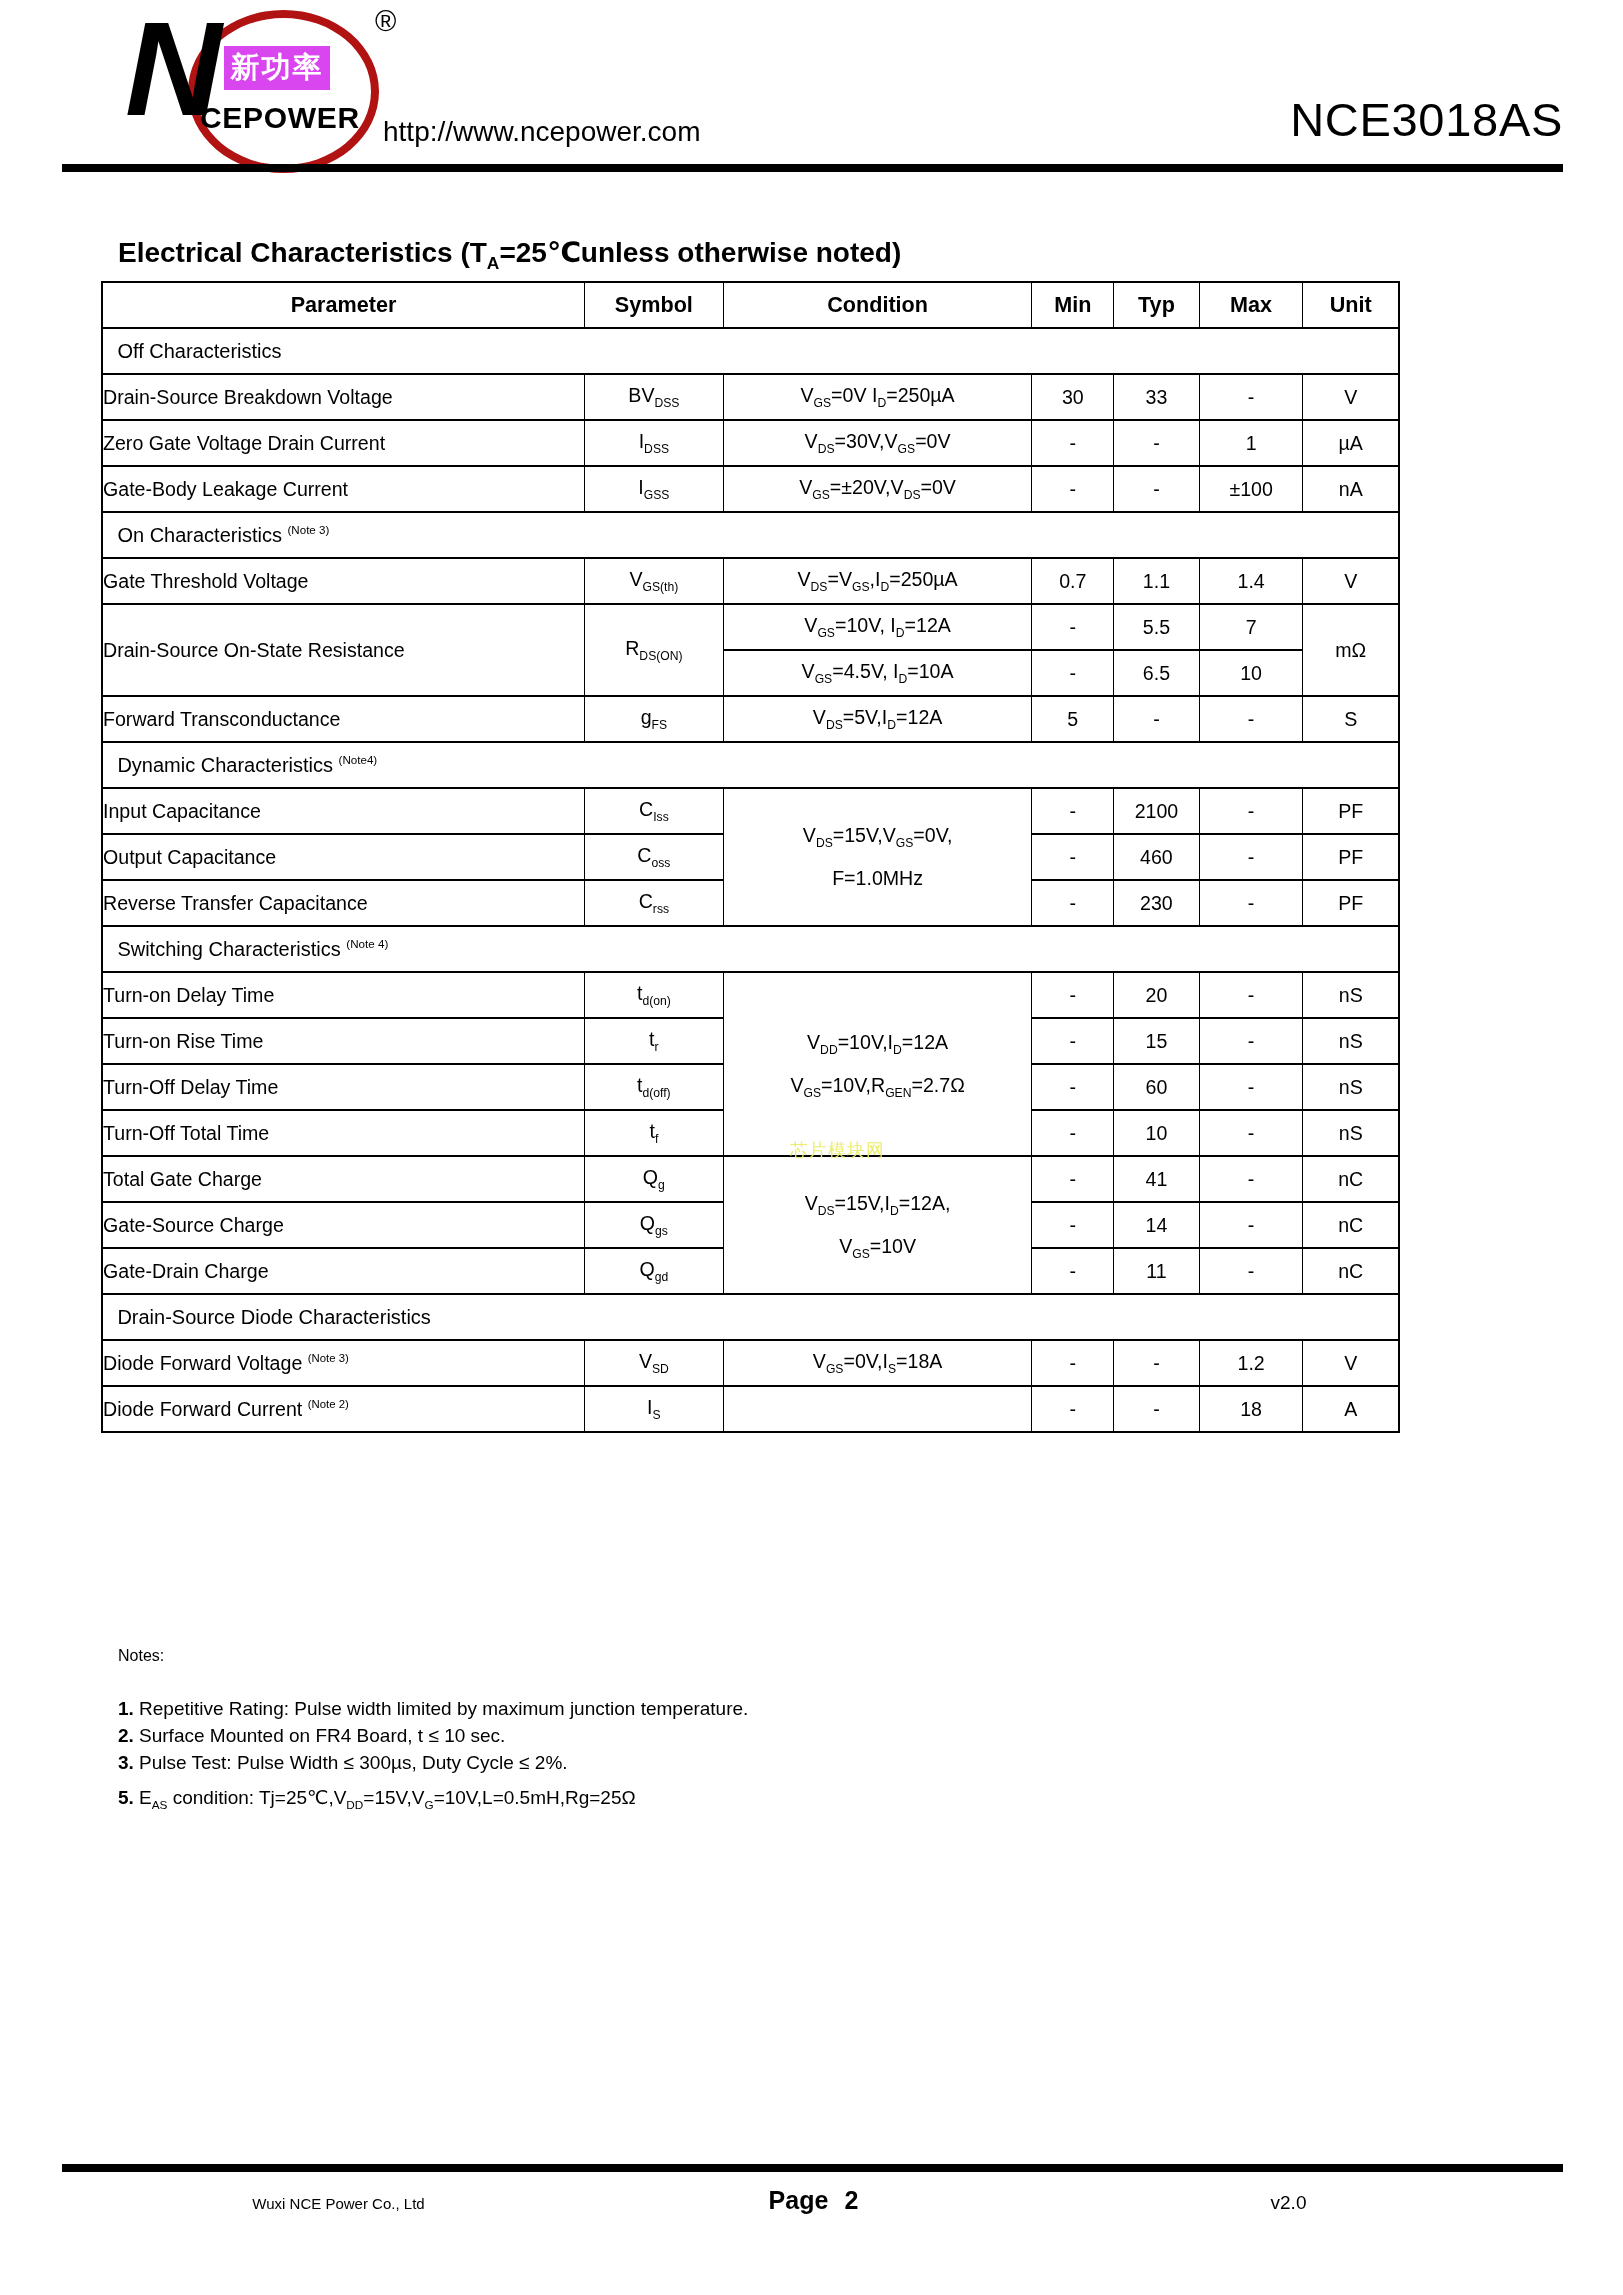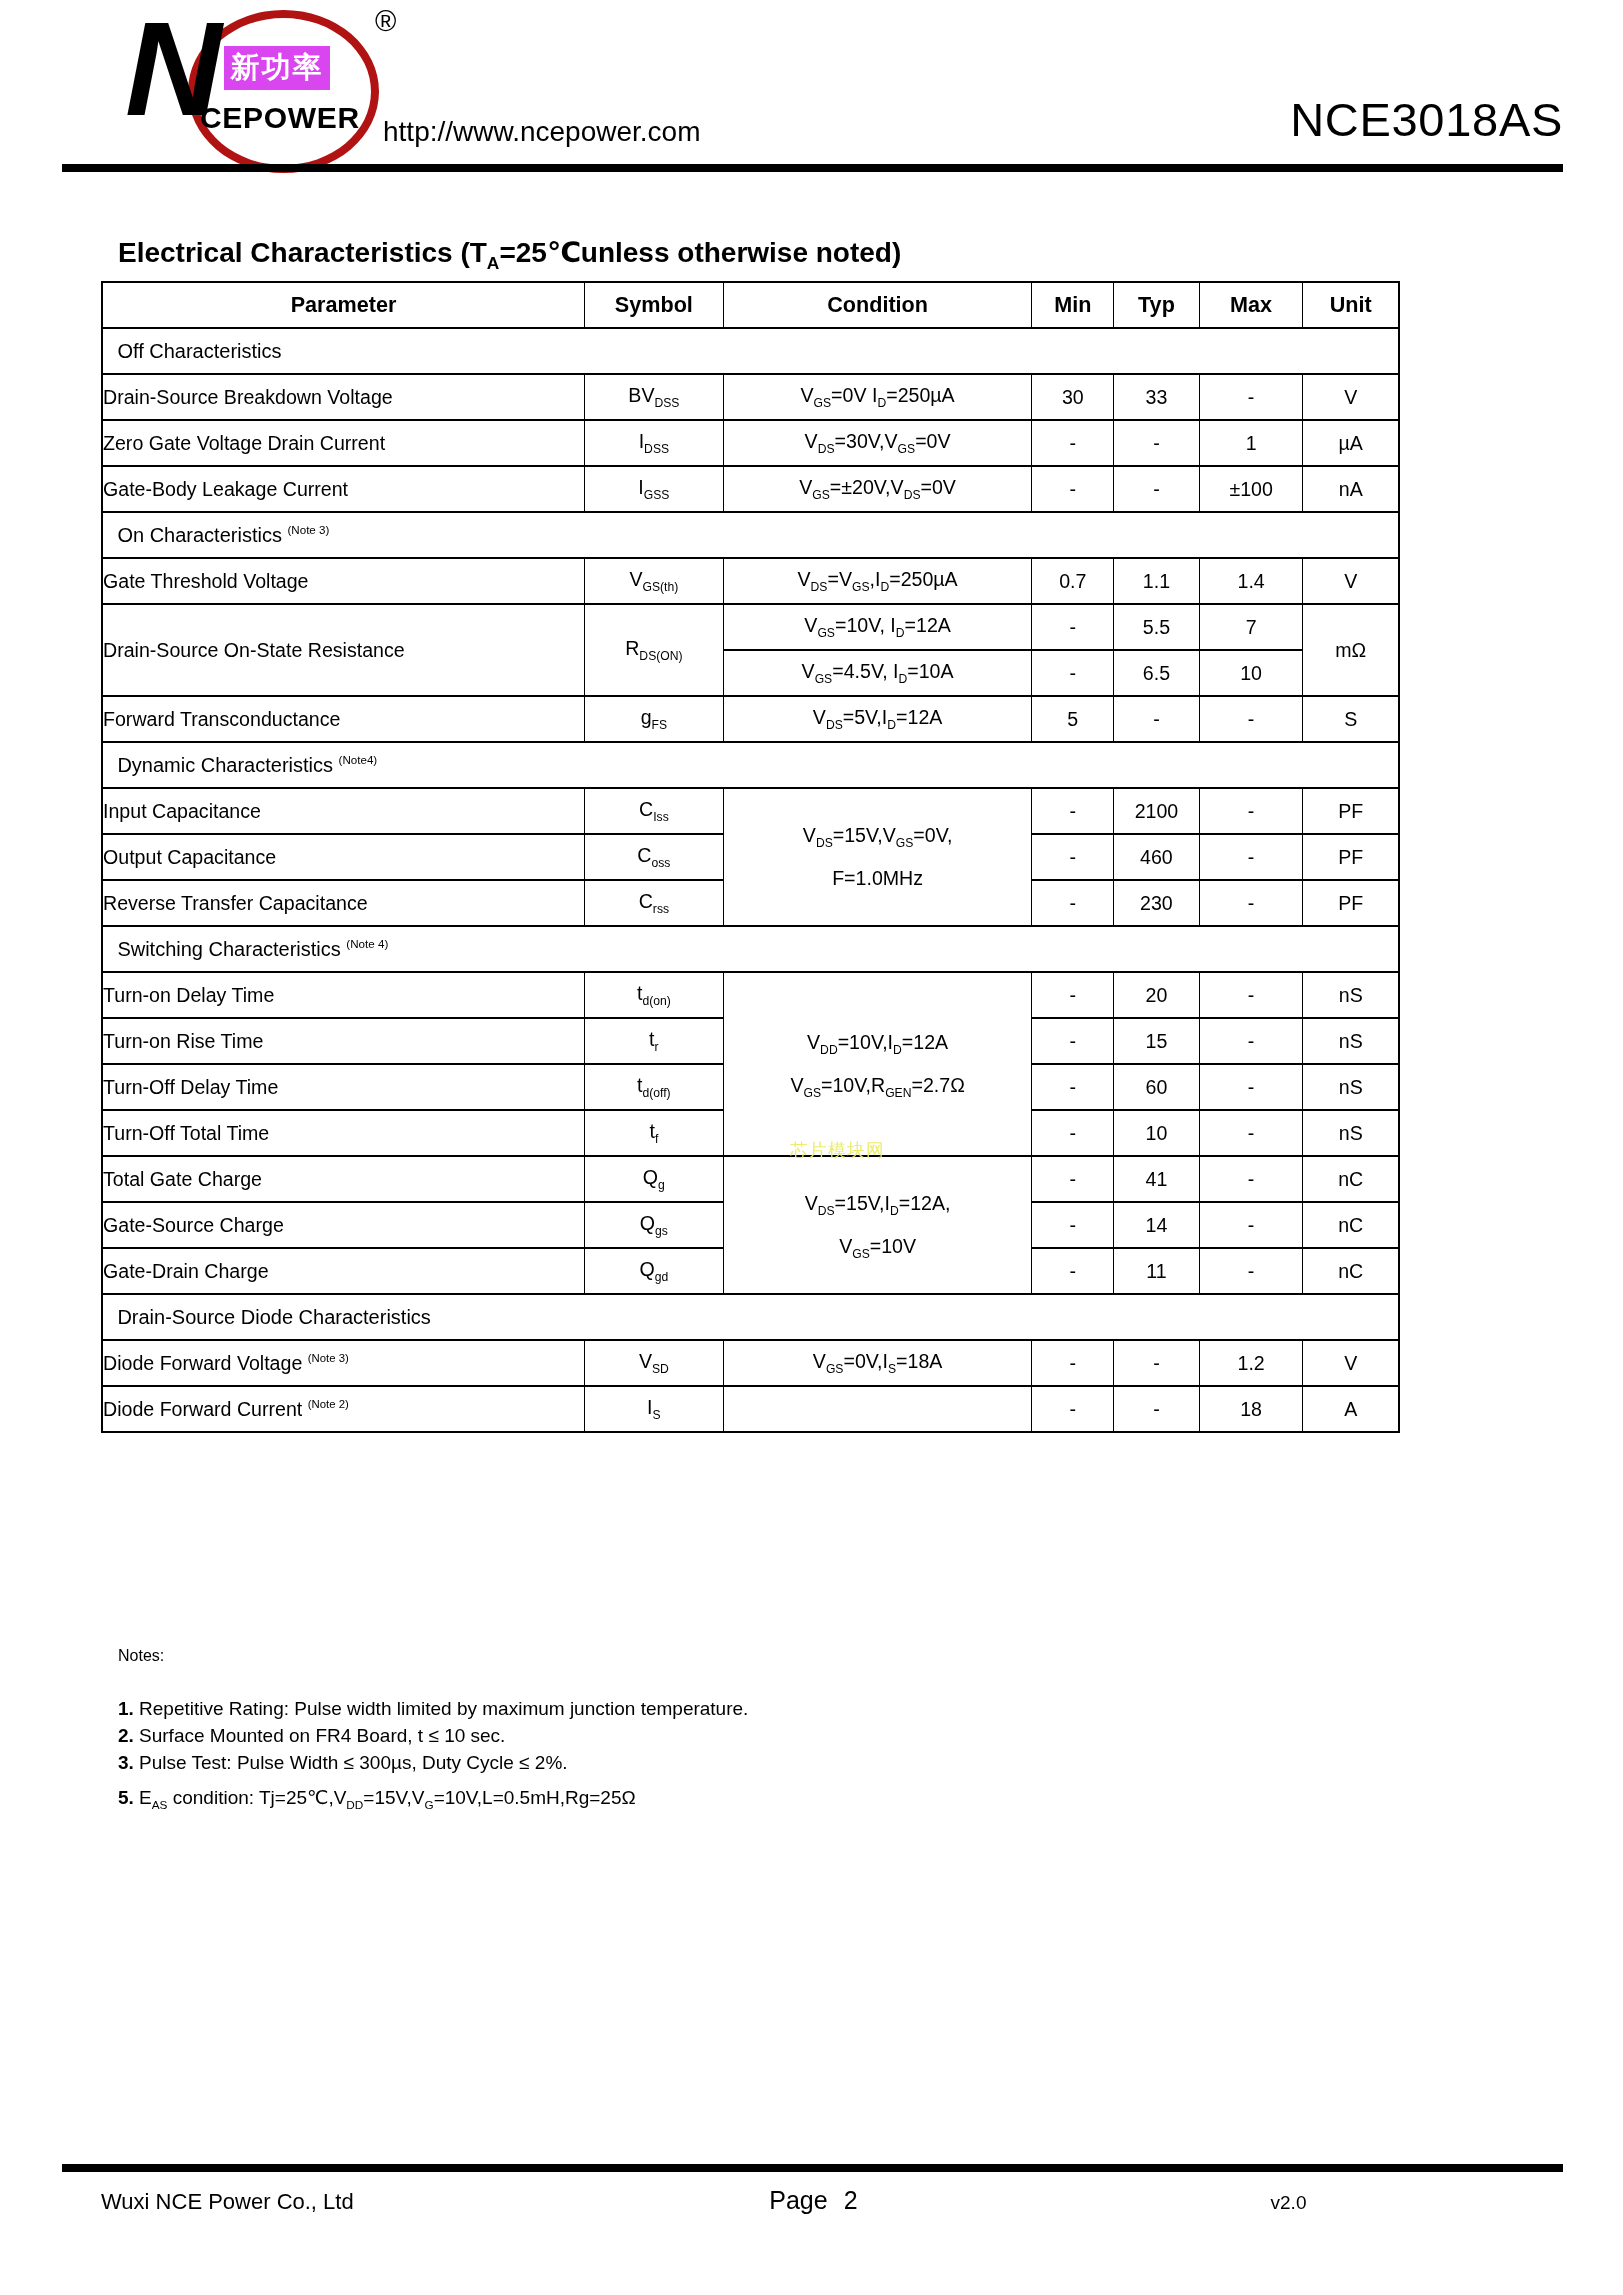--- a/index.html
+++ b/index.html
@@ -48,22 +48,22 @@
   .notes-heading{font-size:16px;margin-bottom:30px;}
   .note-item{font-size:19px;line-height:27px;}
   .note-item .num{font-weight:bold;margin-right:5.2px;}
   .note-item.gap{margin-top:7.9px;}
   .notes sub{font-size:62%;}
 
   
   .footer-rule{position:absolute;left:62px;right:60px;top:2164px;height:7.9px;background:#000;}
   .footer-row{position:absolute;left:101px;right:97px;top:2186px;display:flex;
               align-items:baseline;}
-  .footer-company{font-size:22px;flex:1;text-align:left;}
-  .footer-page{font-size:25px;font-weight:normal;flex:1;text-align:center;word-spacing:9.2px;}
+  .footer-company{font-size:15px;flex:1;text-align:center;}
+  .footer-page{font-size:25px;font-weight:bold;flex:1;text-align:center;word-spacing:9.2px;}
   .footer-version{font-size:19px;flex:1;text-align:center;}
 </style>
 </head>
 <body>
 
 <div class="page">
 
   <div class="logo">
     <div class="logo-ring"></div>
     <div class="logo-n">N</div>

